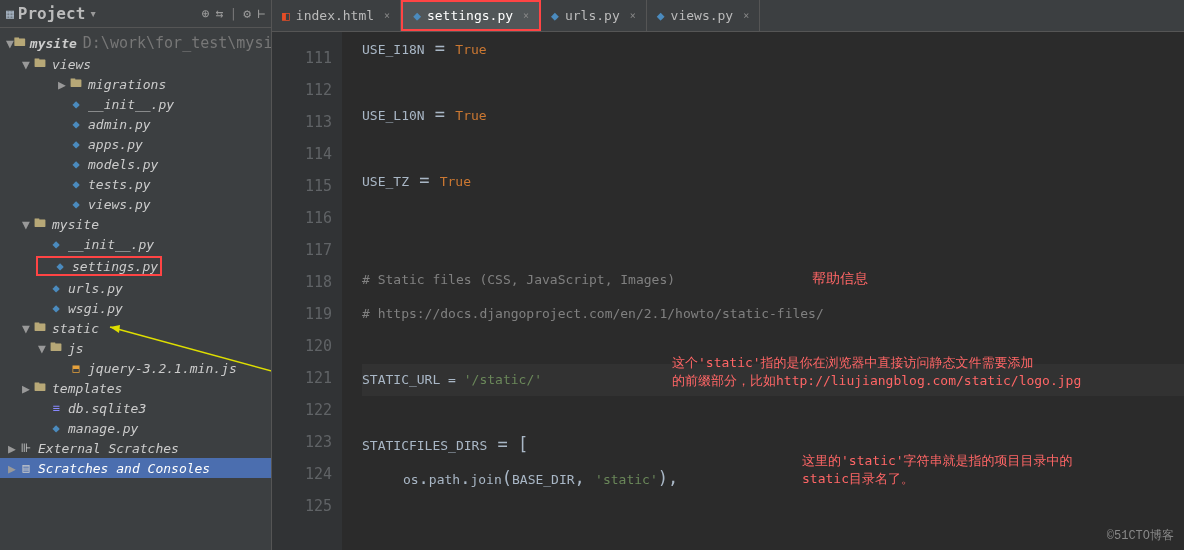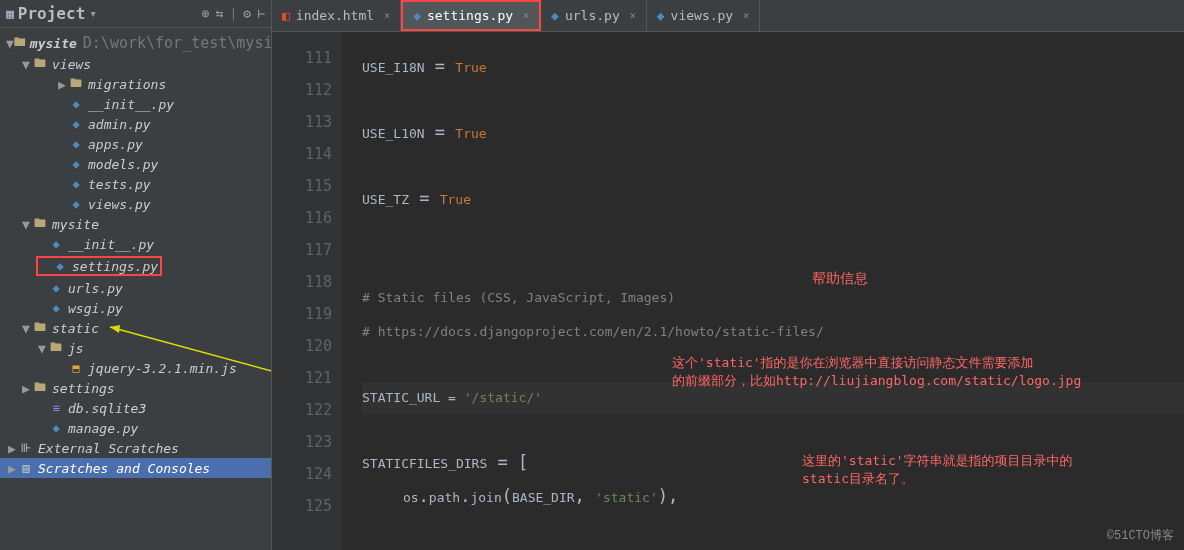--- a/index.html
+++ b/index.html
@@ -26,21 +26,21 @@
 .db-ico{color:#8888ff;}
 .hl-red{border:2px solid #ff4444;padding:0 2px;}
 .editor{flex:1;display:flex;flex-direction:column;background:#2b2b2b;}
 .tabs{display:flex;background:#3c3f41;border-bottom:1px solid #555;}
 .tab{display:flex;align-items:center;padding:6px 10px;gap:6px;color:#bbb;border-right:1px solid #555;cursor:pointer;}
 .tab.active{background:#515658;color:#fff;}
 .tab .close{color:#888;font-size:10px;margin-left:4px;}
 .tab.hl{border:2px solid #ff4444;}
 .code-area{flex:1;display:flex;position:relative;}
 .gutter{width:70px;background:#313335;text-align:right;padding:10px 10px 16px 0;color:#606366;font-family:Consolas,Monaco,monospace;font-size:15px;line-height:32px;}
-.code{flex:1;padding:18px 0 0 20px;font-family:Consolas,Monaco,monospace;font-size:17px;line-height:32px;white-space:pre;position:relative;}
+.code{flex:1;padding:0 0 0 20px;font-family:Consolas,Monaco,monospace;font-size:17px;line-height:32px;white-space:pre;position:relative;}
 .kw{color:#cc7832;}
 .str{color:#6a8759;}
 .cmt{color:#808080;}
 .ident{color:#a9b7c6;}
 .sel-line{background:#323232;display:inline-block;width:100%;}
 .note{color:#ff6666;font-family:SimSun,serif;font-size:14px;position:absolute;}
 .watermark{position:absolute;bottom:6px;right:10px;color:#888;font-size:12px;font-family:Liberation Mono, monospace;}
 </style>
 </head>
 <body>
@@ -154,21 +154,21 @@
         <span class="label">js</span>
       </div>
       <div class="tree-node indent-3">
         <span class="arrow"></span>
           <span class="ficon js-ico">⬒</span>
         <span class="label">jquery-3.2.1.min.js</span>
       </div>
       <div class="tree-node indent-1">
         <span class="arrow">▶</span>
           <span class="ficon folder-ico">🖿</span>
-        <span class="label">settings</span>
+        <span class="label">templates</span>
       </div>
       <div class="tree-node indent-2">
         <span class="arrow"></span>
           <span class="ficon db-ico">≡</span>
         <span class="label">db.sqlite3</span>
       </div>
       <div class="tree-node indent-2">
         <span class="arrow"></span>
           <span class="ficon py-ico">◆</span>
         <span class="label">manage.py</span>

